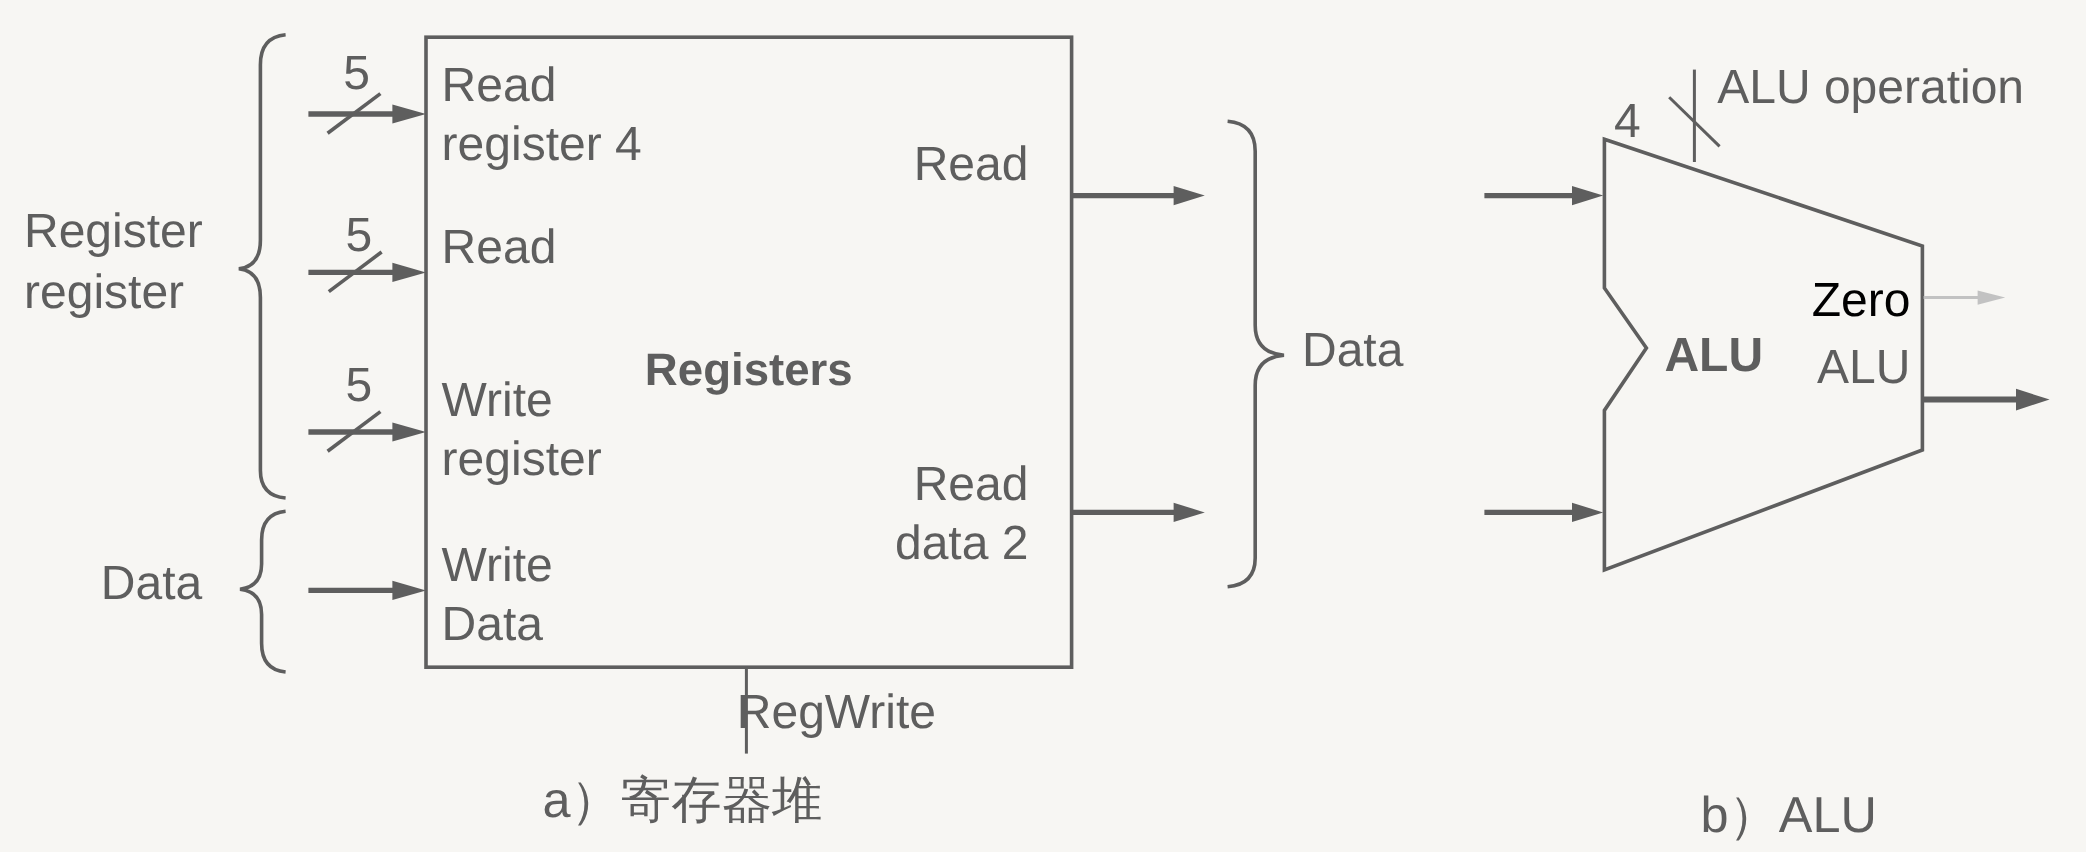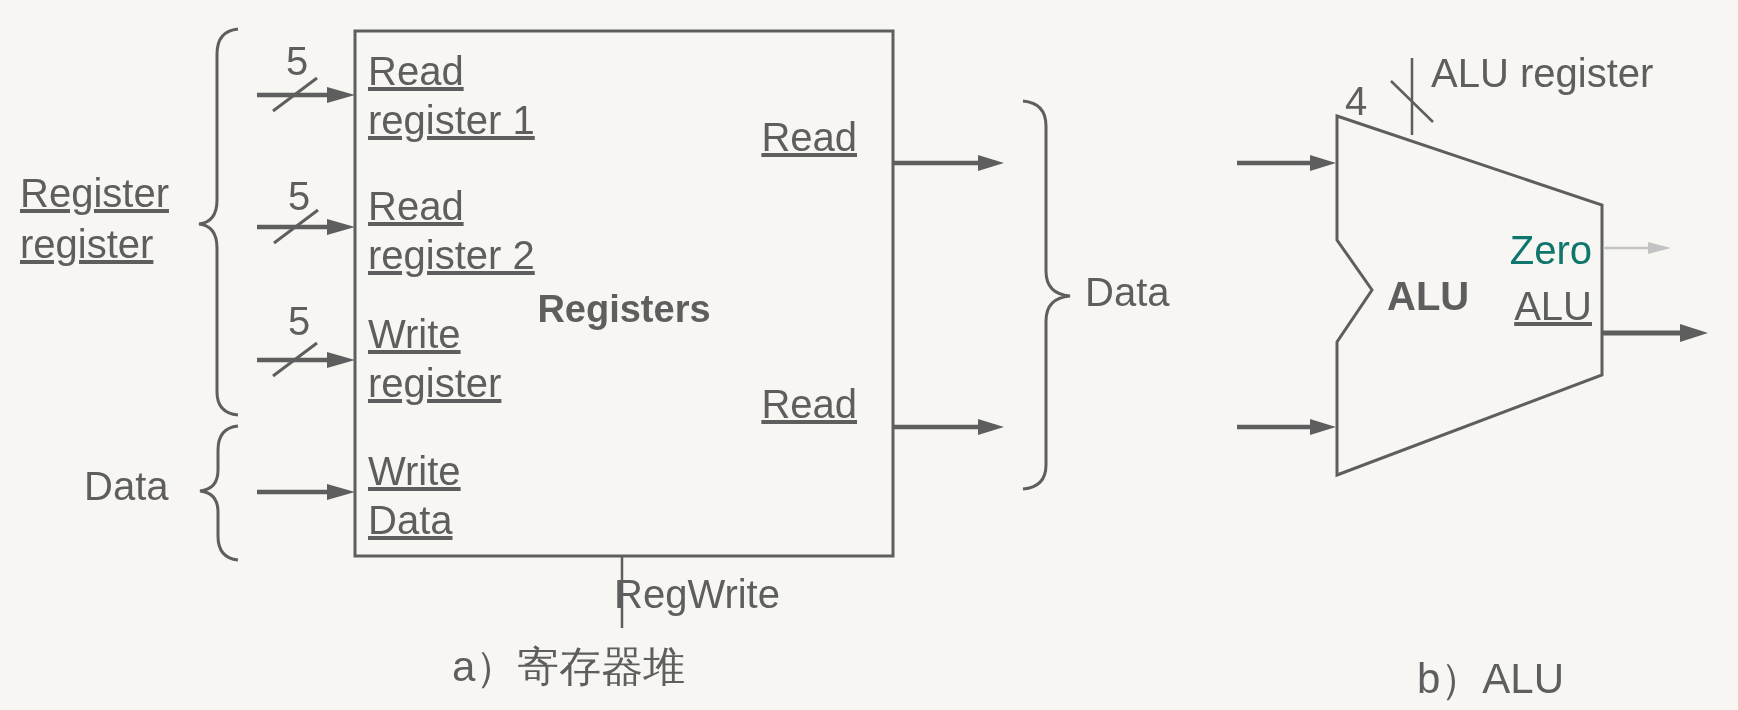--- a/index.html
+++ b/index.html
@@ -12,25 +12,25 @@
     overflow:hidden;
   }
   .stage svg{position:absolute;left:0;top:0;}
   .lb{
     position:absolute;
     font:40px/48px "Liberation Sans",sans-serif;
     color:#5e5e5e;
     white-space:nowrap;
   }
   .lb span{display:block;}
-  .two{line-height:49px;text-decoration:underline;}
+  .two{line-height:49px;}
   .r{text-align:right;}
   .b{font-weight:bold;}
   .title-reg{font-size:38px;text-align:center;}
-  .muted{color:#0f766e;}
+  .muted{color:#000000;}
   .cap{font-size:42px;margin-left:24px;}
 </style>
 </head>
 <body>
 
 <div class="stage">
 
   <svg width="1738" height="710" viewBox="0 0 1738 710">
 
     <g fill="none" stroke-width="3" stroke="#5e5e5e">
@@ -94,57 +94,57 @@
   </div>
 
   <div class="lb" style="left:84px;top:462px">Data</div>
 
   <div class="lb" style="left:286px;top:37px">5</div>
   <div class="lb" style="left:288px;top:172px">5</div>
   <div class="lb" style="left:288px;top:297px">5</div>
 
   <div class="lb two" style="left:368px;top:47px">
     <span>Read</span>
-    <span>register 1</span>
+    <span>register 4</span>
   </div>
 
   <div class="lb two" style="left:368px;top:182px">
     <span>Read</span>
-    <span>register 2</span>
   </div>
 
   <div class="lb two" style="left:368px;top:310px">
     <span>Write</span>
     <span>register</span>
   </div>
 
   <div class="lb two" style="left:368px;top:447px">
     <span>Write</span>
     <span>Data</span>
   </div>
 
   <div class="lb b title-reg" style="left:355px;top:285px;width:538px">Registers</div>
 
   <div class="lb two r" style="right:881px;top:113px">
     <span>Read</span>
   </div>
 
   <div class="lb two r" style="right:881px;top:380px">
     <span>Read</span>
+    <span>data 2</span>
   </div>
 
   <div class="lb" style="left:614px;top:570px">RegWrite</div>
 
   <div class="lb" style="left:1085px;top:268px">Data</div>
 
   <div class="lb cap" style="left:428px;top:643px">a）寄存器堆</div>
 
   <div class="lb" style="left:1345px;top:77px">4</div>
 
-  <div class="lb" style="left:1431px;top:49px">ALU register</div>
+  <div class="lb" style="left:1431px;top:49px">ALU operation</div>
 
   <div class="lb muted r" style="right:146px;top:226px">Zero</div>
 
   <div class="lb b" style="left:1387px;top:272px">ALU</div>
 
   <div class="lb two r" style="right:146px;top:280px;line-height:53px">
     <span>ALU</span>
   </div>
 
   <div class="lb cap" style="left:1393px;top:655px">b）ALU</div>

